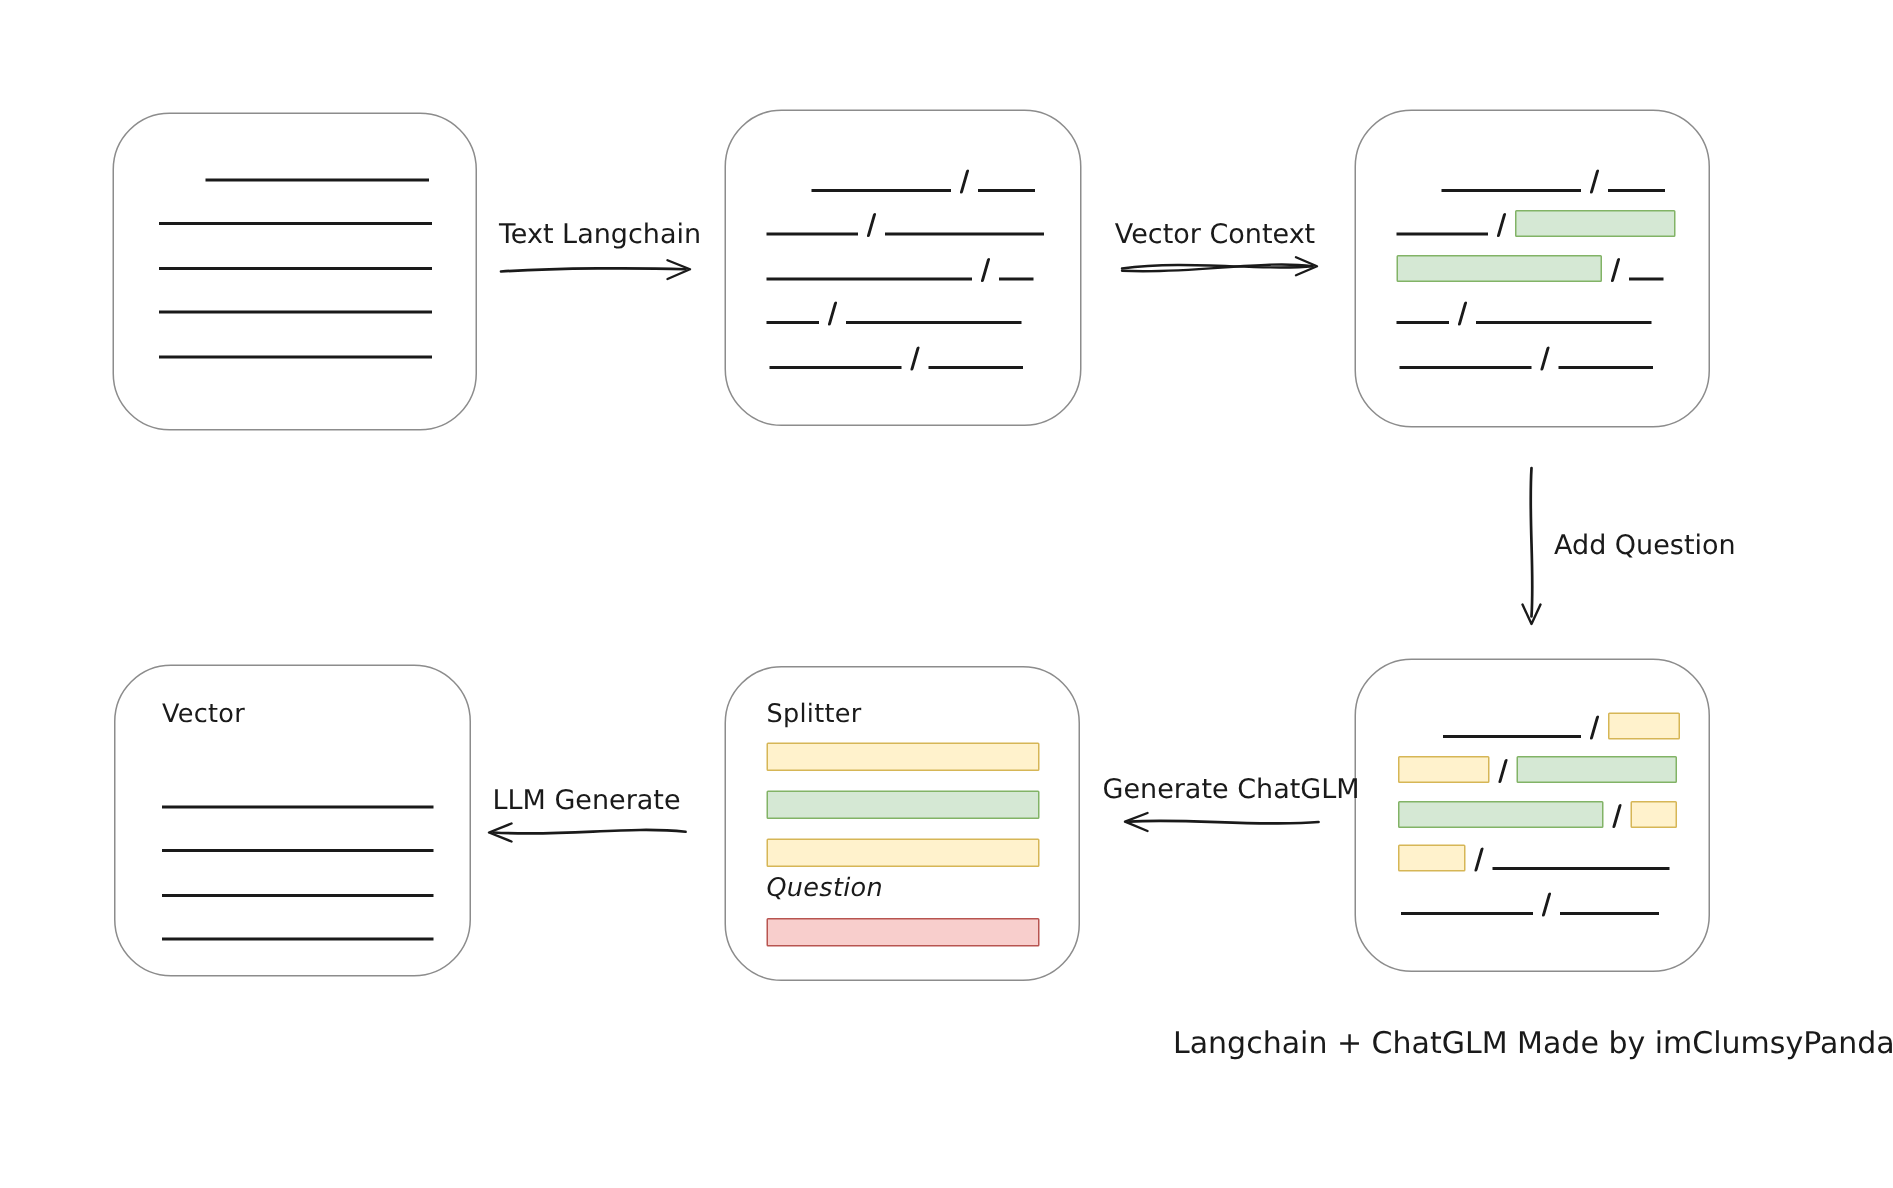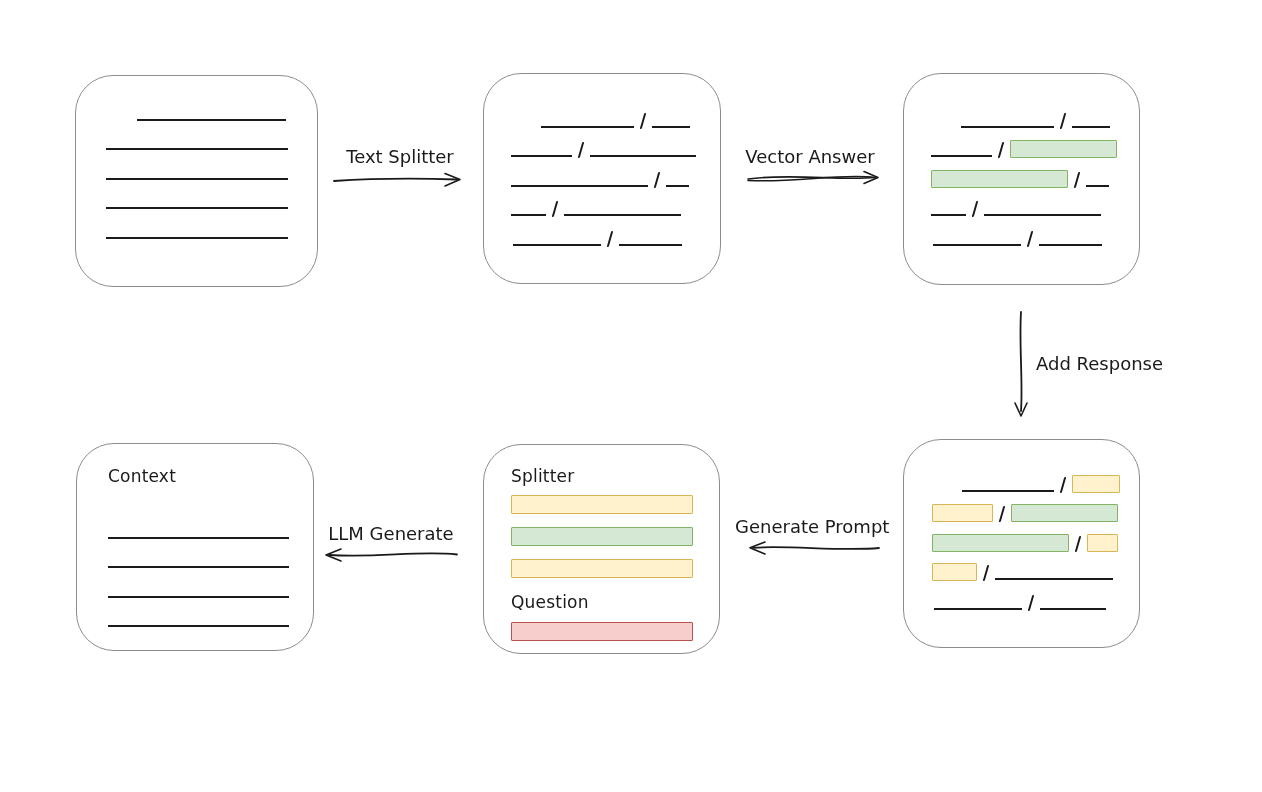--- a/index.html
+++ b/index.html
@@ -48,21 +48,21 @@
   .answer-content .box-label{margin-bottom:24px;}
   .prompt-content{padding:21px 26px 0 27px;}
   .bar{
     height:19px;box-sizing:border-box;border-radius:1px;
     border:1.8px solid;margin-top:13px;
   }
   .bar-yellow{background:var(--yellow-fill,#fff2cc);border-color:var(--yellow-stroke,#d6b656);}
   .bar-green{background:var(--green-fill,#d5e8d4);border-color:var(--green-stroke,#82b366);}
   .bar-red{background:var(--red-fill,#f8cecc);border-color:var(--red-stroke,#b85450);margin-top:10px;}
   .knowledge-bars .bar:first-child{margin-top:9px;}
-  .question-label{margin-top:14px;}
+  .question-label{margin-top:4px;font-style:italic;}
   .arrow-label{
     position:absolute;font-size:18px;text-align:center;white-space:nowrap;
   }
   .arrow-svg{position:absolute;overflow:visible;}
   .arrow-svg path{stroke:var(--ink,#1a1a1a);fill:none;stroke-linecap:round;stroke-linejoin:round;}
   .caption{
     position:absolute;left:782px;top:683px;
     font-size:20px;white-space:nowrap;
   }
 </style>
@@ -151,21 +151,21 @@
           <div class="seg seg-gap" style="width: 2px;"></div>
           <div class="seg seg-line" style="width: 88px;"></div>
           <div class="seg seg-slash"></div>
           <div class="seg seg-line" style="width: 63px;"></div>
         </div>
       </div>
   </div>
 
   <div class="box" style="left:76px;top:443px;width:238px;height:208px;">
     <div class="answer-content">
-      <div class="box-label">Context</div>
+      <div class="box-label">Vector</div>
       <div class="rows">
           <div class="seg-row">
             <div class="seg seg-line" style="width: 181px;"></div>
           </div>
           <div class="seg-row">
             <div class="seg seg-line" style="width: 181px;"></div>
           </div>
           <div class="seg-row">
             <div class="seg seg-line" style="width: 181px;"></div>
           </div>
@@ -216,45 +216,46 @@
         </div>
         <div class="seg-row">
           <div class="seg seg-gap" style="width: 2px;"></div>
           <div class="seg seg-line" style="width: 88px;"></div>
           <div class="seg seg-slash"></div>
           <div class="seg seg-line" style="width: 66px;"></div>
         </div>
       </div>
   </div>
 
-  <div class="arrow-label" style="left:332px;top:146px;width:136px;">Text Splitter</div>
+  <div class="arrow-label" style="left:332px;top:146px;width:136px;">Text Langchain</div>
   <svg class="arrow-svg" style="left:332px;top:170px;" width="136" height="20">
     <path d="M2,11 C40,8.5 95,8.5 125,9.5" stroke-width="1.8"></path>
     <path d="M113,3.5 L128,9.5 L113,16" stroke-width="1.6"></path>
   </svg>
 
-  <div class="arrow-label" style="left:742px;top:146px;width:136px;">Vector Answer</div>
+  <div class="arrow-label" style="left:742px;top:146px;width:136px;">Vector Context</div>
   <svg class="arrow-svg" style="left:746px;top:168px;" width="142" height="20">
     <path d="M2,11 C45,5 95,13 129,9.5" stroke-width="1.6"></path>
     <path d="M2,12.5 C50,15 95,5 129,9.5" stroke-width="1.6"></path>
     <path d="M118,3.5 L132,9.5 L118,15.5" stroke-width="1.6"></path>
   </svg>
 
-  <div class="arrow-label" style="left:1036px;top:353px;text-align:left;">Add Response</div>
+  <div class="arrow-label" style="left:1036px;top:353px;text-align:left;">Add Question</div>
   <svg class="arrow-svg" style="left:1010px;top:310px;" width="22" height="112">
     <path d="M11,2 C9,35 13,70 11,101" stroke-width="1.8"></path>
     <path d="M5,93 L11,106 L17,93" stroke-width="1.6"></path>
   </svg>
 
-  <div class="arrow-label" style="left:735px;top:516px;width:150px;">Generate Prompt</div>
+  <div class="arrow-label" style="left:735px;top:516px;width:150px;">Generate ChatGLM</div>
   <svg class="arrow-svg" style="left:742px;top:538px;" width="140" height="20">
     <path d="M137,10 C100,13.5 45,7 11,9.8" stroke-width="1.8"></path>
     <path d="M23,4 L8,9.8 L23,16" stroke-width="1.6"></path>
   </svg>
 
   <div class="arrow-label" style="left:326px;top:523px;width:130px;">LLM Generate</div>
   <svg class="arrow-svg" style="left:318px;top:546px;" width="142" height="20">
     <path d="M139,8.5 C100,4.5 60,12 11,9" stroke-width="1.8"></path>
     <path d="M23,3 L8,9 L23,15" stroke-width="1.6"></path>
   </svg>
 
+  <div class="caption">Langchain + ChatGLM Made by imClumsyPanda</div>
 
 </div>
 
 </body></html>

